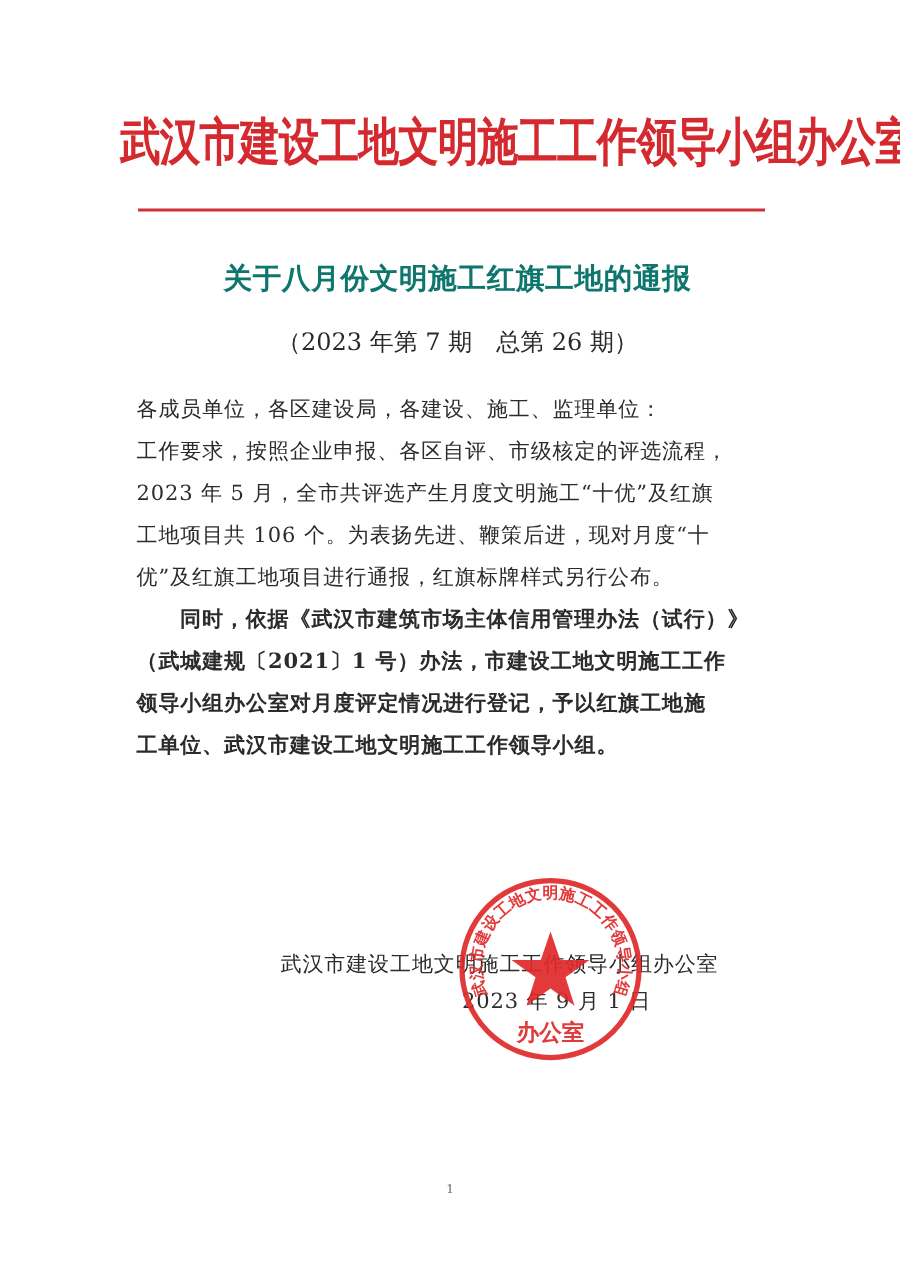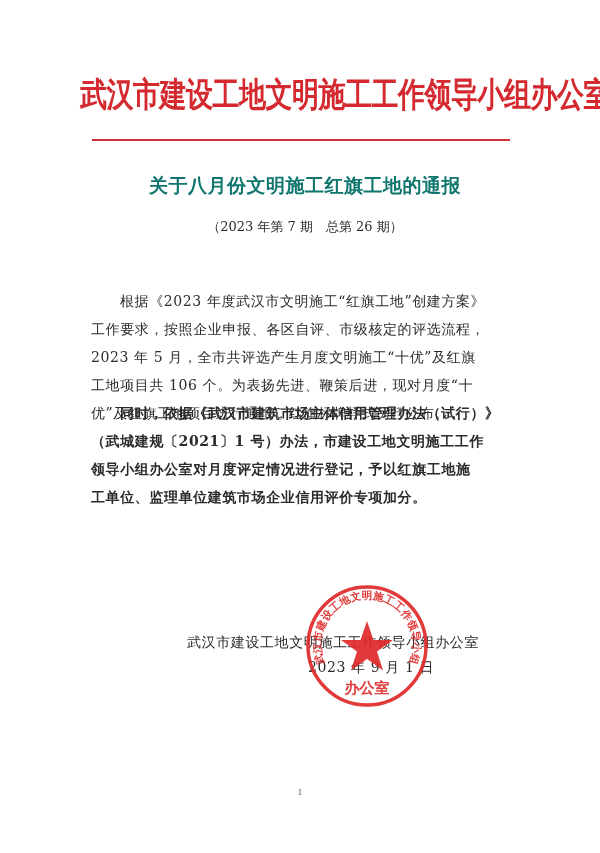--- a/index.html
+++ b/index.html
@@ -56,21 +56,21 @@
       color: #0f766e;
       letter-spacing: 0.5px;
       white-space: nowrap;
     }
     .doc-number {
       position: absolute;
       left: 80px;
       top: 218px;
       width: 450px;
       text-align: center;
-      font-size: 13px;
+      font-size: 16px;
       color: #2a2a2a;
       white-space: nowrap;
     }
     .body-text {
       position: absolute;
       left: 91px;
       width: 420px;
       font-size: 14px;
       line-height: 28px;
       color: #2b2b2b;
@@ -140,34 +140,34 @@
 <body>
 
 <div class="page">
 
   <div class="org-header">武汉市建设工地文明施工工作领导小组办公室</div>
   <div class="red-rule"></div>
 
   <div class="doc-title">关于八月份文明施工红旗工地的通报</div>
   <div class="doc-number">（2023 年第 7 期　总第 26 期）</div>
 
+  <div class="body-text salutation">各成员单位，各区建设局，各建设、施工、监理单位：</div>
 
   <div class="body-text para para1">
-    <span class="line">根据《2023 年度武汉市文明施工“红旗工地”创建方案》</span>
     <span class="line" style="text-indent:0">工作要求，按照企业申报、各区自评、市级核定的评选流程，</span>
     <span class="line" style="text-indent:0">2023 年 5 月，全市共评选产生月度文明施工“十优”及红旗</span>
     <span class="line" style="text-indent:0">工地项目共 106 个。为表扬先进、鞭策后进，现对月度“十</span>
     <span class="line" style="text-indent:0">优”及红旗工地项目进行通报，红旗标牌样式另行公布。</span>
   </div>
 
   <div class="body-text para para2">
     <span class="line">同时，依据《武汉市建筑市场主体信用管理办法（试行）》</span>
     <span class="line" style="text-indent:0">（武城建规〔2021〕1 号）办法，市建设工地文明施工工作</span>
     <span class="line" style="text-indent:0">领导小组办公室对月度评定情况进行登记，予以红旗工地施</span>
-    <span class="line" style="text-indent:0">工单位、监理单位建筑市场企业信用评价专项加分。</span>
+    <span class="line" style="text-indent:0">工单位、武汉市建设工地文明施工工作领导小组。</span>
   </div>
 
 
   <div class="signature">武汉市建设工地文明施工工作领导小组办公室</div>
   <div class="sign-date">2023 年 9 月 1 日</div>
 
   <svg class="stamp" viewBox="0 0 126 126" xmlns="http://www.w3.org/2000/svg">
     <defs>
       <path id="stampArc" d="M 20 78 A 46 46 0 1 1 106 78" fill="none"></path>
     </defs>

